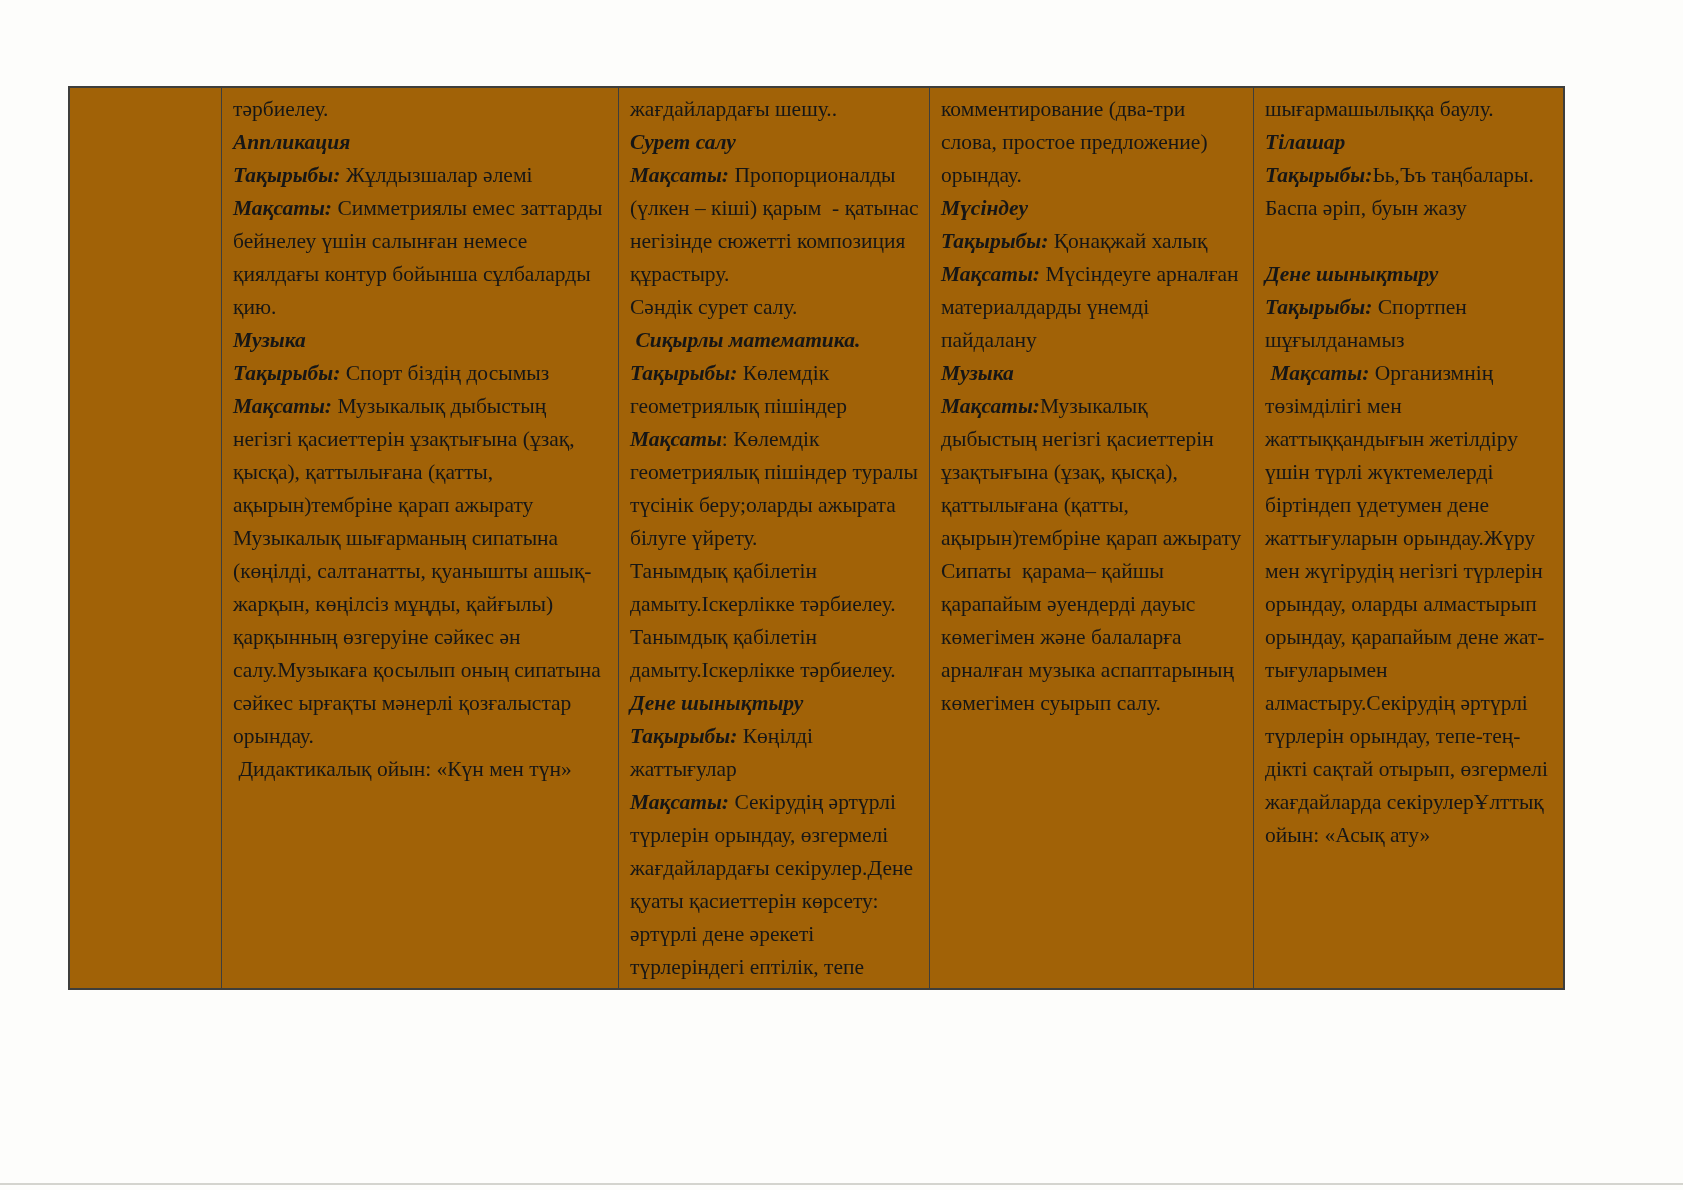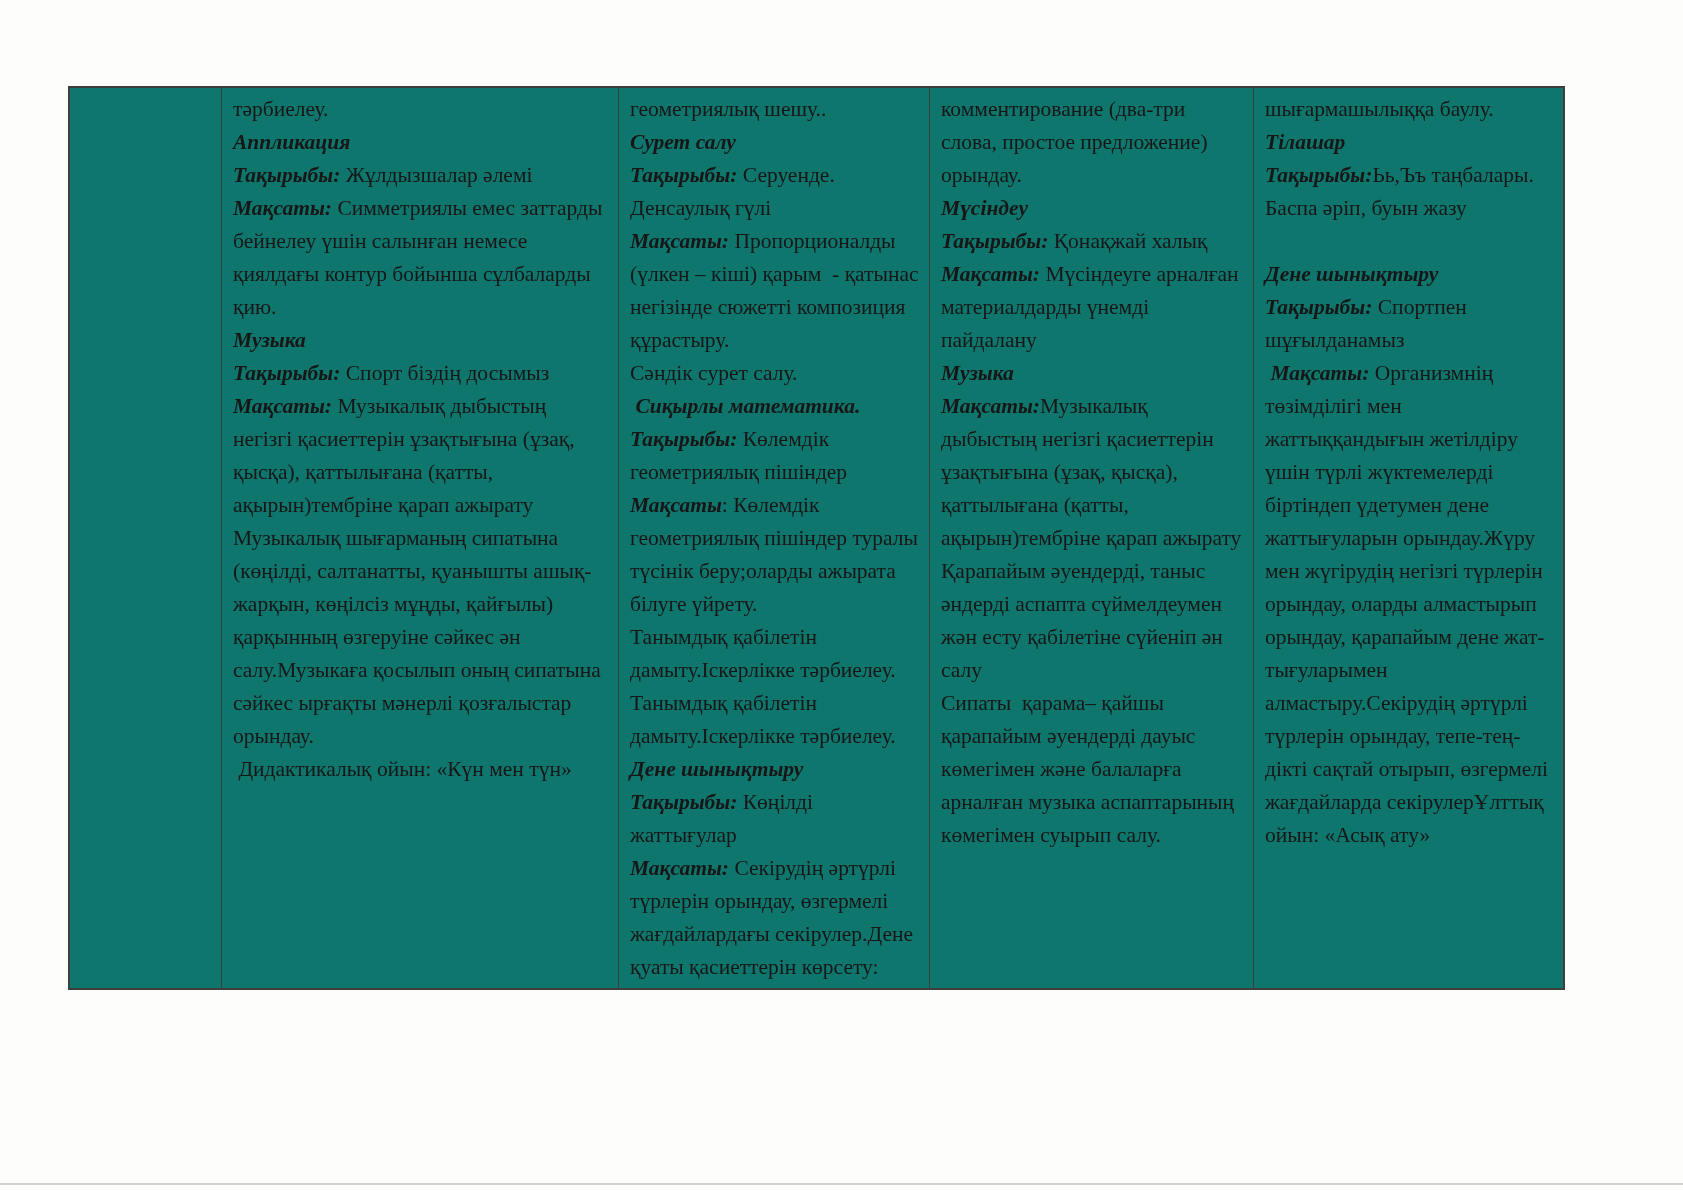--- a/index.html
+++ b/index.html
@@ -21,21 +21,21 @@
   }
   .schedule-table {
     position: absolute;
     left: 68px;
     top: 86px;
     width: 1497px;
     height: 904px;
     display: flex;
     box-sizing: border-box;
     border: 2px solid #3e3e3c;
-    background: #0f766e;
+    background: #a16207;
   }
   .cell {
     box-sizing: border-box;
     border-right: 1.6px solid #3e3e3c;
     padding: 5px 9px 5px 11px;
     font-size: 21.5px;
     line-height: 33px;
     color: #161616;
     overflow: hidden;
   }
@@ -69,42 +69,40 @@
         <p>тәрбиелеу.</p>
         <p><strong>Аппликация</strong></p>
         <p><strong>Тақырыбы:</strong> Жұлдызшалар әлемі</p>
         <p><strong>Мақсаты:</strong> Симметриялы емес заттарды бейнелеу үшін салынған немесе  қиялдағы контур бойынша сұлбаларды қию.</p>
         <p><strong>Музыка</strong></p>
         <p><strong>Тақырыбы:</strong> Спорт біздің досымыз</p>
         <p><strong>Мақсаты:</strong> Музыкалық дыбыстың негізгі қасиеттерін ұзақтығына (ұзақ, қысқа), қаттылығана (қатты, ақырын)тембріне қарап ажырату Музыкалық шығарманың сипатына (көңілді, салтанатты, қуанышты ашық-жарқын, көңілсіз мұңды, қайғылы) қарқынның өзгеруіне сәйкес ән салу.Музыкаға қосылып оның сипатына сәйкес ырғақты мәнерлі қозғалыстар орындау.</p>
         <p> Дидактикалық ойын: «Күн мен түн»</p>
       </div>
       <div class="cell c2">
-        <p>геометриялық шешу..</p>
+        <p>жағдайлардағы шешу..</p>
         <p><strong>Сурет салу</strong></p>
-        <p><strong>Тақырыбы:</strong> Серуенде. Денсаулық гүлі</p>
         <p><strong>Мақсаты:</strong> Пропорционалды (үлкен – кіші) қарым  - қатынас негізінде сюжетті композиция құрастыру.</p>
         <p>Сәндік сурет салу.</p>
         <p><strong> Сиқырлы математика.</strong></p>
         <p><strong>Тақырыбы:</strong> Көлемдік геометриялық пішіндер</p>
         <p><strong>Мақсаты</strong>: Көлемдік геометриялық пішіндер туралы түсінік беру;оларды ажырата білуге үйрету.</p>
         <p>Танымдық қабілетін дамыту.Іскерлікке тәрбиелеу.</p>
         <p>Танымдық қабілетін дамыту.Іскерлікке тәрбиелеу.</p>
         <p><strong>Дене шынықтыру</strong></p>
         <p><strong>Тақырыбы:</strong> Көңілді жаттығулар</p>
         <p><strong>Мақсаты:</strong> Секірудің әртүрлі түрлерін орындау, өзгермелі жағдайлардағы секірулер.Дене қуаты қасиеттерін көрсету: әртүрлі дене әрекеті түрлеріндегі ептілік, тепе теңдік,</p>
       </div>
       <div class="cell c3">
         <p>комментирование (два-три слова, простое предложение) орындау.</p>
         <p><strong>Мүсіндеу</strong></p>
         <p><strong>Тақырыбы:</strong> Қонақжай халық</p>
         <p><strong>Мақсаты:</strong> Мүсіндеуге арналған материалдарды үнемді пайдалану</p>
         <p><strong>Музыка</strong></p>
         <p><strong>Мақсаты:</strong>Музыкалық дыбыстың негізгі қасиеттерін ұзақтығына (ұзақ, қысқа), қаттылығана (қатты, ақырын)тембріне қарап ажырату</p>
-        <p>Қарапайым әуендерді, таныс әндерді аспапта сүймелдеумен жән есту қабілетіне сүйеніп ән салу</p>
         <p>Сипаты  қарама– қайшы қарапайым әуендерді дауыс көмегімен және балаларға арналған музыка аспаптарының көмегімен суырып салу.</p>
       </div>
       <div class="cell c4">
         <p>шығармашылыққа баулу.</p>
         <p><strong>Тілашар</strong></p>
         <p><strong>Тақырыбы:</strong>Ьь,Ъъ таңбалары. Баспа әріп, буын жазу</p>
         <p>&nbsp;</p>
         <p><strong>Дене шынықтыру</strong></p>
         <p><strong>Тақырыбы:</strong> Спортпен шұғылданамыз</p>
         <p><strong> Мақсаты:</strong> Организмнің төзімділігі мен жаттыққандығын жетілдіру үшін түрлі жүктемелерді біртіндеп үдетумен дене жаттығуларын орындау.Жүру мен жүгірудің негізгі түрлерін орындау, оларды алмастырып орындау, қарапайым дене жат-тығуларымен алмастыру.Секірудің әртүрлі түрлерін орындау, тепе-тең-дікті сақтай отырып, өзгермелі жағдайларда секірулерҰлттық ойын: «Асық ату»</p>

